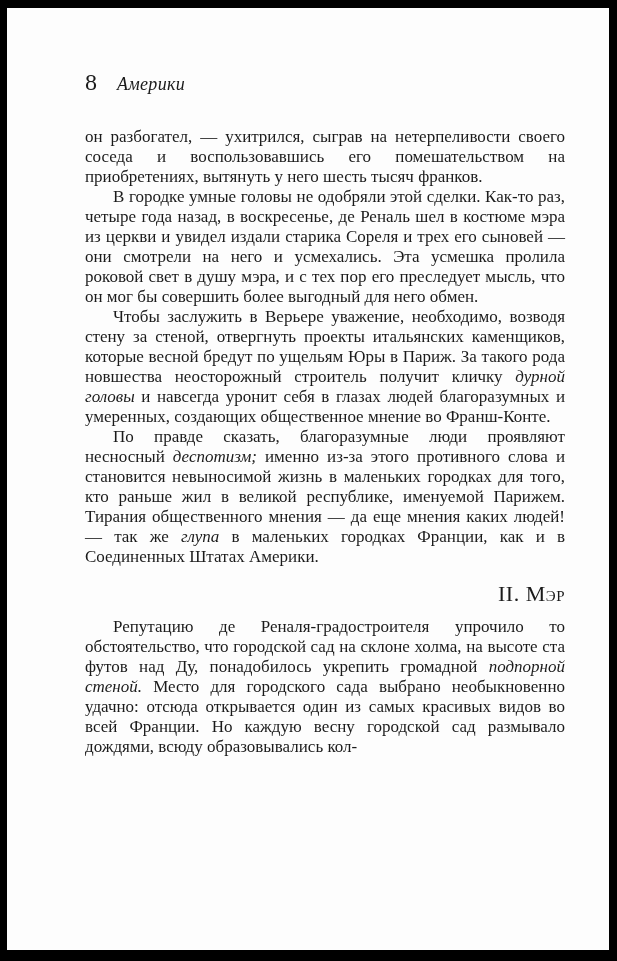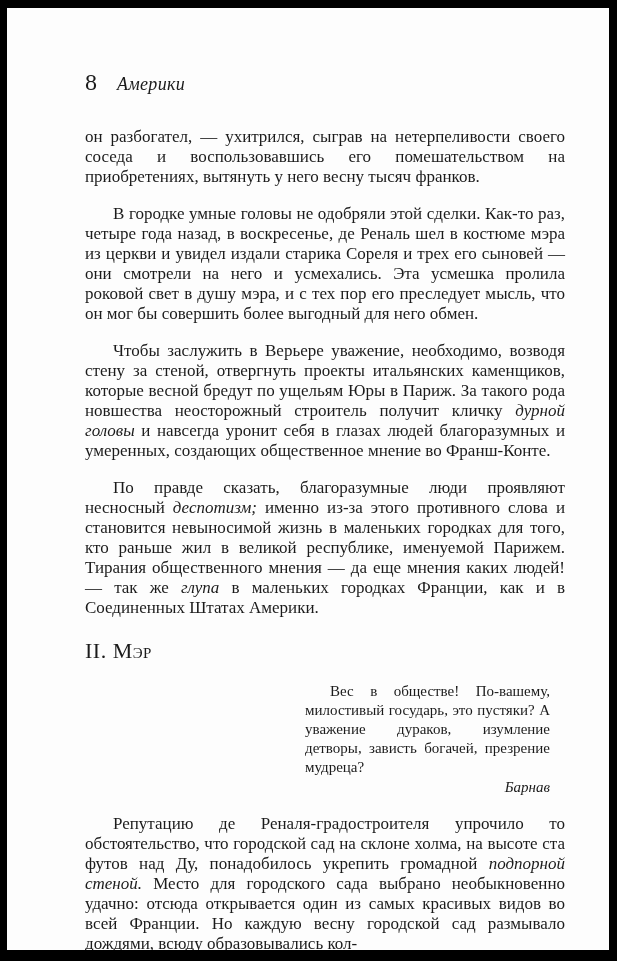--- a/index.html
+++ b/index.html
@@ -25,25 +25,25 @@
     line-height: 26px;
   }
   .page-number { font-size: 24px; }
   .running-title { font-style: italic; font-size: 18px; margin-left: 20px; letter-spacing: 0.3px; }
   .body-text { margin-top: 30px; }
   .body-text p, .after-text p {
     font-size: 17px;
     line-height: 20px;
     text-align: justify;
   }
-  p.indent { text-indent: 28px; margin-top: 17px; }
+  p.indent { text-indent: 28px; }
   .it { font-style: italic; }
   .chapter-heading {
-    margin-top: 20px;
-    text-align: left;
+    margin-top: 14px;
+    text-align: right;
     font-variant: small-caps;
     font-size: 22px;
     line-height: 26px;
     letter-spacing: 0.5px;
   }
   .epigraph {
     width: 245px;
     margin: 18px 15px 0 auto;
     font-size: 15px;
     line-height: 19px;
@@ -56,30 +56,26 @@
 <body>
 
 <div class="page">
 
   <div class="running-header">
     <span class="page-number">8</span>
     <span class="running-title">Америки</span>
   </div>
 
   <div class="body-text" id="intro-text">
-      <p><span>он разбогател, — ухитрился, сыграв на нетерпеливости своего соседа и воспользовавшись его помешательством на приобретениях, вытянуть у него весну тысяч франков.</span></p>
+      <p><span>он разбогател, — ухитрился, сыграв на нетерпеливости своего соседа и воспользовавшись его помешательством на приобретениях, вытянуть у него шесть тысяч франков.</span></p>
       <p class="indent"><span>В городке умные головы не одобряли этой сделки. Как-то раз, четыре года назад, в воскресенье, де Реналь шел в костюме мэра из церкви и увидел издали старика Сореля и трех его сыновей — они смотрели на него и усмехались. Эта усмешка пролила роковой свет в душу мэра, и с тех пор его преследует мысль, что он мог бы совершить более выгодный для него обмен.</span></p>
       <p class="indent"><span>Чтобы заслужить в Верьере уважение, необходимо, возводя стену за стеной, отвергнуть проекты итальянских каменщиков, которые весной бредут по ущельям Юры в Париж. За такого рода новшества неосторожный строитель получит кличку </span><span class="it">дурной головы</span><span> и навсегда уронит себя в глазах людей благоразумных и умеренных, создающих общественное мнение во Франш-Конте.</span></p>
       <p class="indent"><span>По правде сказать, благоразумные люди проявляют несносный </span><span class="it">деспотизм;</span><span> именно из-за этого противного слова и становится невыносимой жизнь в маленьких городках для того, кто раньше жил в великой республике, именуемой Парижем. Тирания общественного мнения — да еще мнения каких людей! — так же </span><span class="it">глупа</span><span> в маленьких городках Франции, как и в Соединенных Штатах Америки.</span></p>
     </div>
 
   <div class="chapter-heading">II. Мэр</div>
 
-  <div class="epigraph">
-    <div class="ep-text">Вес в обществе! По-вашему, милостивый государь, это пустяки? А уважение дураков, изумление детворы, зависть богачей, презрение мудреца?</div>
-    <div class="ep-attribution">Барнав</div>
-  </div>
 
   <div class="after-text" id="after-text">
       <p class="indent"><span>Репутацию де Реналя-градостроителя упрочило то обстоятельство, что городской сад на склоне холма, на высоте ста футов над Ду, понадобилось укрепить громадной </span><span class="it">подпорной стеной.</span><span> Место для городского сада выбрано необыкновенно удачно: отсюда открывается один из самых красивых видов во всей Франции. Но каждую весну городской сад размывало дождями, всюду образовывались кол-</span></p>
     </div>
 
 </div>
 
 </body></html>

